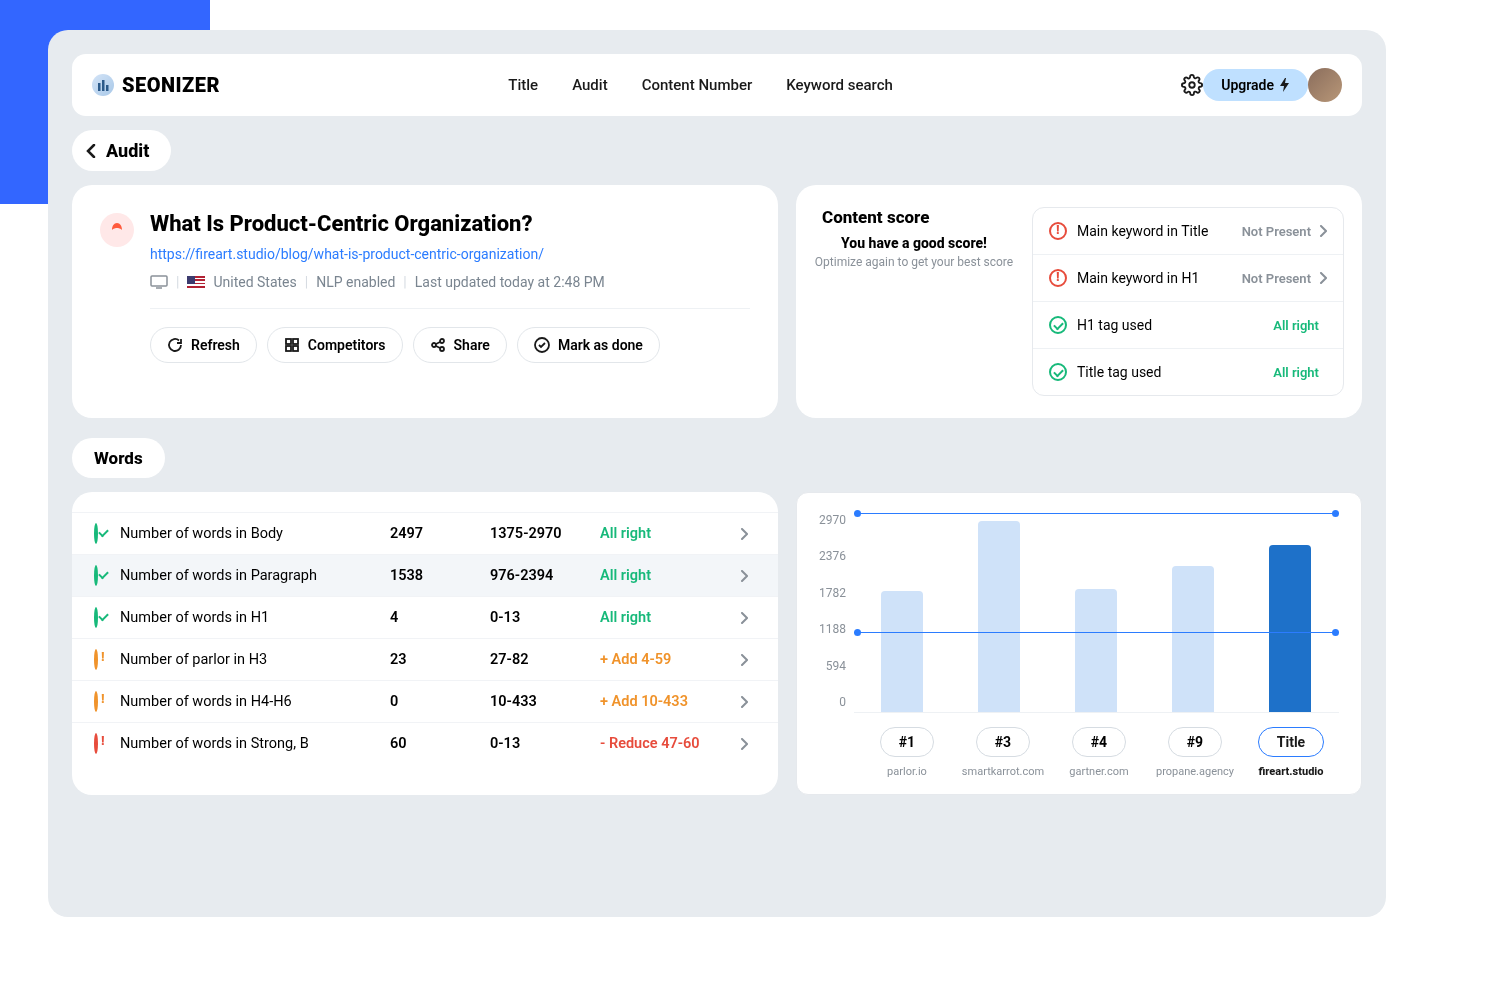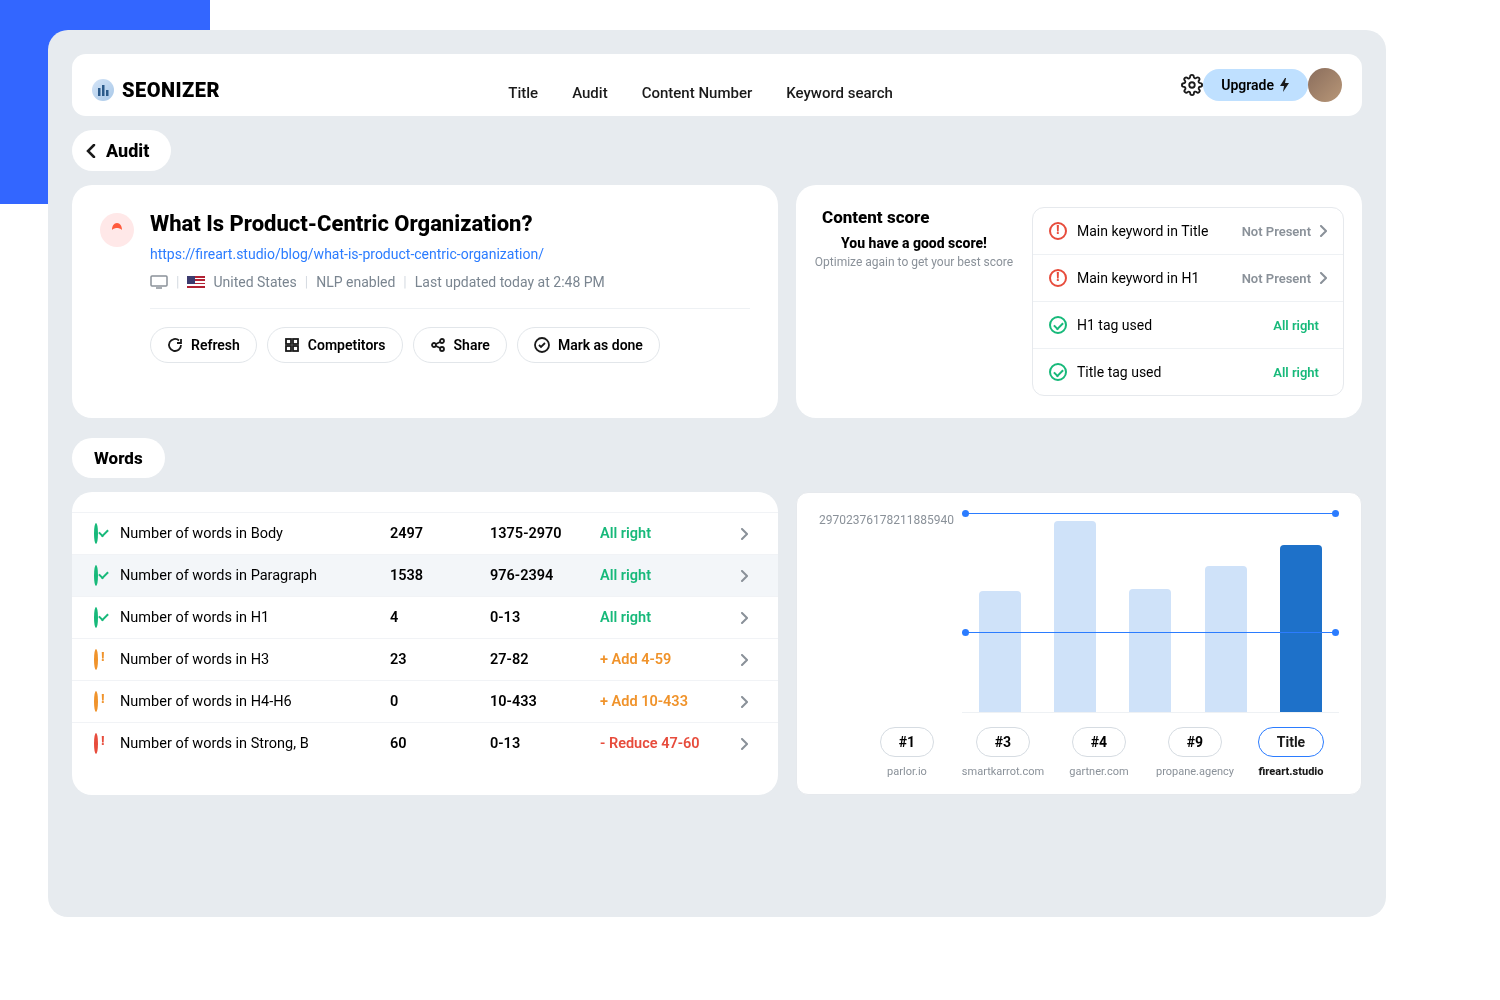--- a/index.html
+++ b/index.html
@@ -1,19 +1,19 @@
 <!DOCTYPE html>
 <html><head>
 <meta charset="utf-8">
 <style>
 *{box-sizing:border-box;margin:0;padding:0;font-family:-apple-system,BlinkMacSystemFont,'Segoe UI',Roboto,sans-serif}
 body{background:#fff;width:1420px;height:947px;position:relative;overflow:hidden}
 .blue-block{position:absolute;left:0;top:0;width:210px;height:204px;background:#3366ff}
 .app{position:absolute;left:48px;top:30px;right:34px;bottom:30px;background:#e7ebef;border-radius:20px;padding:24px 24px 0}
-.topbar{background:#fff;border-radius:14px;padding:14px 20px;display:flex;align-items:flex-end;justify-content:space-between}
+.topbar{background:#fff;border-radius:14px;padding:14px 20px;display:flex;align-items:center;justify-content:space-between}
 .logo{display:flex;align-items:center;gap:8px;font-weight:900;font-size:20px;letter-spacing:0.5px}
 .logo-icon{width:22px;height:22px;border-radius:50%;background:linear-gradient(135deg,#d4e4f7,#a8c8e8);display:flex;align-items:center;justify-content:center}
 .nav{display:flex;gap:34px}
 .nav a{color:#1a1a1a;text-decoration:none;font-size:15px;font-weight:500;cursor:pointer}
 .right-ctrl{display:flex;align-items:center;}
 .gear{cursor:pointer}
 .upgrade{background:#bfe0ff;padding:8px 18px;border-radius:20px;font-size:14px;font-weight:600;display:flex;align-items:center;gap:6px;cursor:pointer}
 .avatar{width:34px;height:34px;border-radius:50%;background:linear-gradient(135deg,#8a6d5c,#b89778);cursor:pointer}
 .crumb{margin-top:14px;background:#fff;border-radius:30px;padding:10px 22px 10px 14px;display:inline-flex;align-items:center;gap:10px;font-weight:800;font-size:18px;cursor:pointer}
 .row1{display:flex;gap:18px;margin-top:14px}
@@ -53,21 +53,21 @@
 .trow{border-top:1px solid #f1f3f6;cursor:pointer;font-size:14.5px}
 .trow.sel{background:#f3f6f9}
 .c-ico{width:26px}
 .c-name{flex:1}
 .c-your{width:100px;font-weight:600}
 .c-ideal{width:110px;font-weight:600}
 .c-sug{width:140px;font-weight:600}
 .c-chev{width:16px;color:#8a9199}
 .chart-card{width:566px;border:1px solid #e6e9ed;border-radius:12px;background:#fff;padding:20px 22px 16px}
 .chart-area{display:flex;height:200px}
-.y-axis{display:flex;flex-direction:row;justify-content:space-between;font-size:12px;color:#8a9199;text-align:right;padding-right:8px;padding-bottom:4px}
+.y-axis{display:flex;flex-direction:column;justify-content:space-between;font-size:12px;color:#8a9199;text-align:right;padding-right:8px;padding-bottom:4px}
 .bars-wrap{flex:1;position:relative;border-bottom:1px solid #eef1f4}
 .bars{position:absolute;inset:0;display:flex;justify-content:space-around;align-items:flex-end}
 .bar{width:42px;border-radius:4px 4px 0 0}
 .bar-light{background:#cfe2f9}
 .bar-blue{background:#1e71c9}
 .ref-line{position:absolute;left:0;right:0;border-top:1px solid #2b7cff}
 .ref-line::before,.ref-line::after{content:'';position:absolute;width:7px;height:7px;background:#2b7cff;border-radius:50%;top:-4px}
 .ref-line::before{left:0}.ref-line::after{right:0}
 .x-axis{display:flex;justify-content:space-around;margin-top:14px;padding-left:40px}
 .x-item{text-align:center;width:90px}
@@ -286,21 +286,21 @@
        <div class="c-ideal">0-13</div>
        <div class="c-sug st-green">All right</div>
        <div class="c-chev">
               <svg width="8" height="12" viewBox="0 0 8 12">
                 <path d="M2 1l5 5-5 5" stroke="#8a9199" stroke-width="2" fill="none" stroke-linecap="round"></path>
               </svg>
             </div>
      </div>
           <div class="trow">
        <div class="c-ico"><span class="ico-warn"></span></div>
-       <div class="c-name">Number of words in H3</div>
+       <div class="c-name">Number of parlor in H3</div>
        <div class="c-your">23</div>
        <div class="c-ideal">27-82</div>
        <div class="c-sug st-orange">+ Add 4-59</div>
        <div class="c-chev">
               <svg width="8" height="12" viewBox="0 0 8 12">
                 <path d="M2 1l5 5-5 5" stroke="#8a9199" stroke-width="2" fill="none" stroke-linecap="round"></path>
               </svg>
             </div>
      </div>
           <div class="trow">

